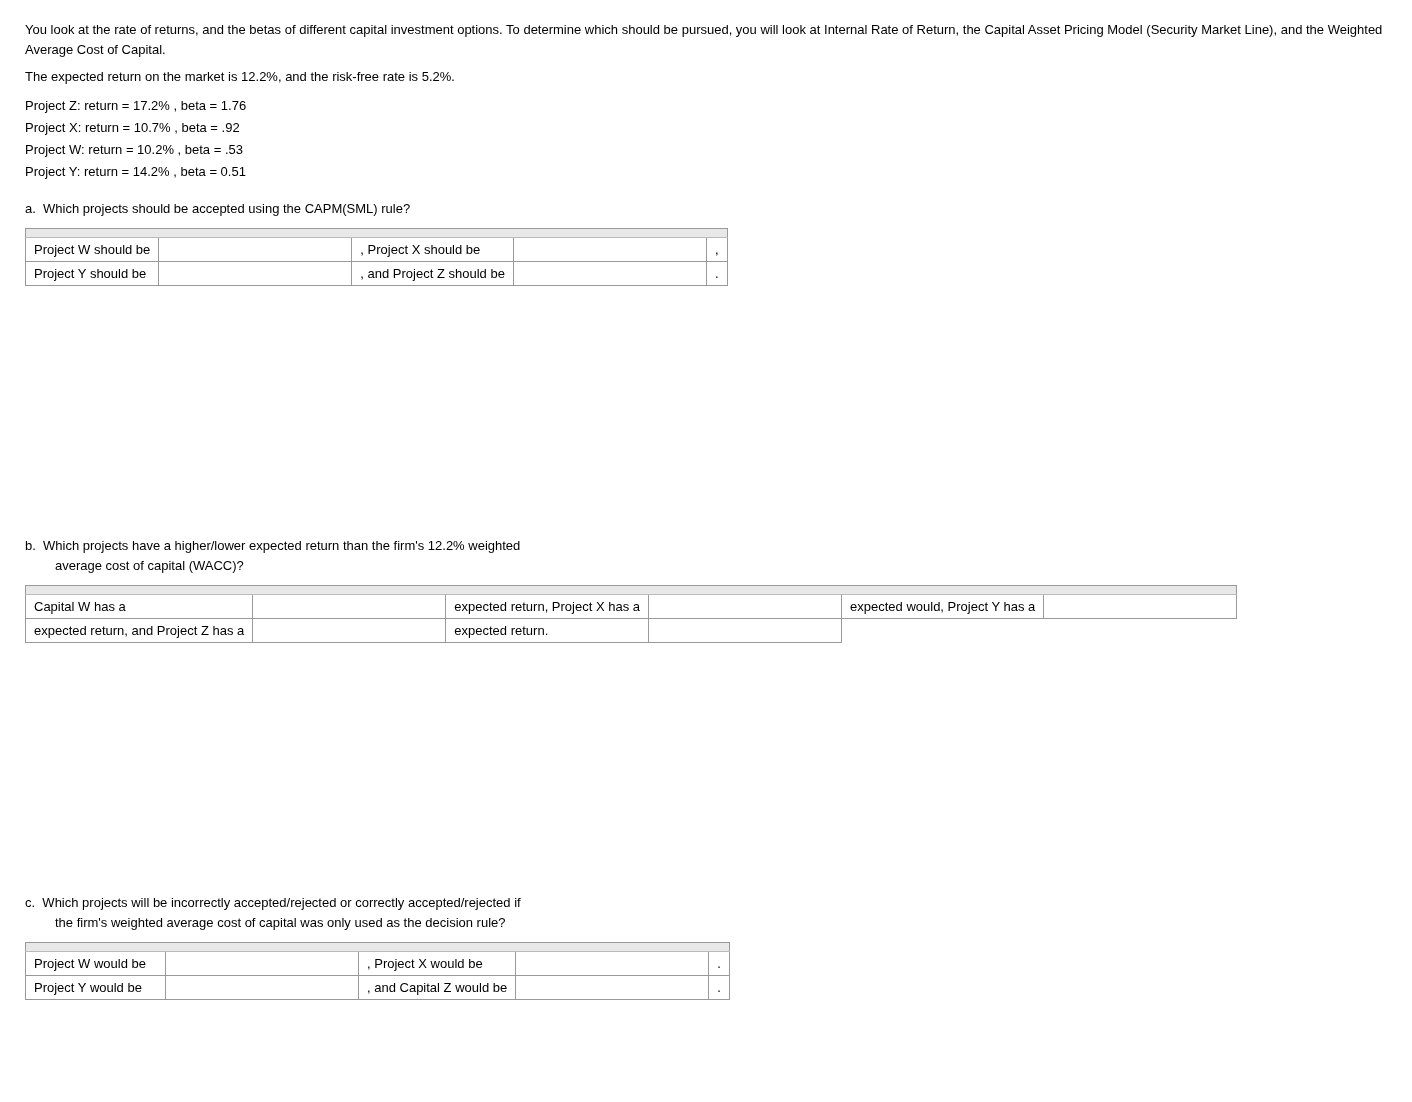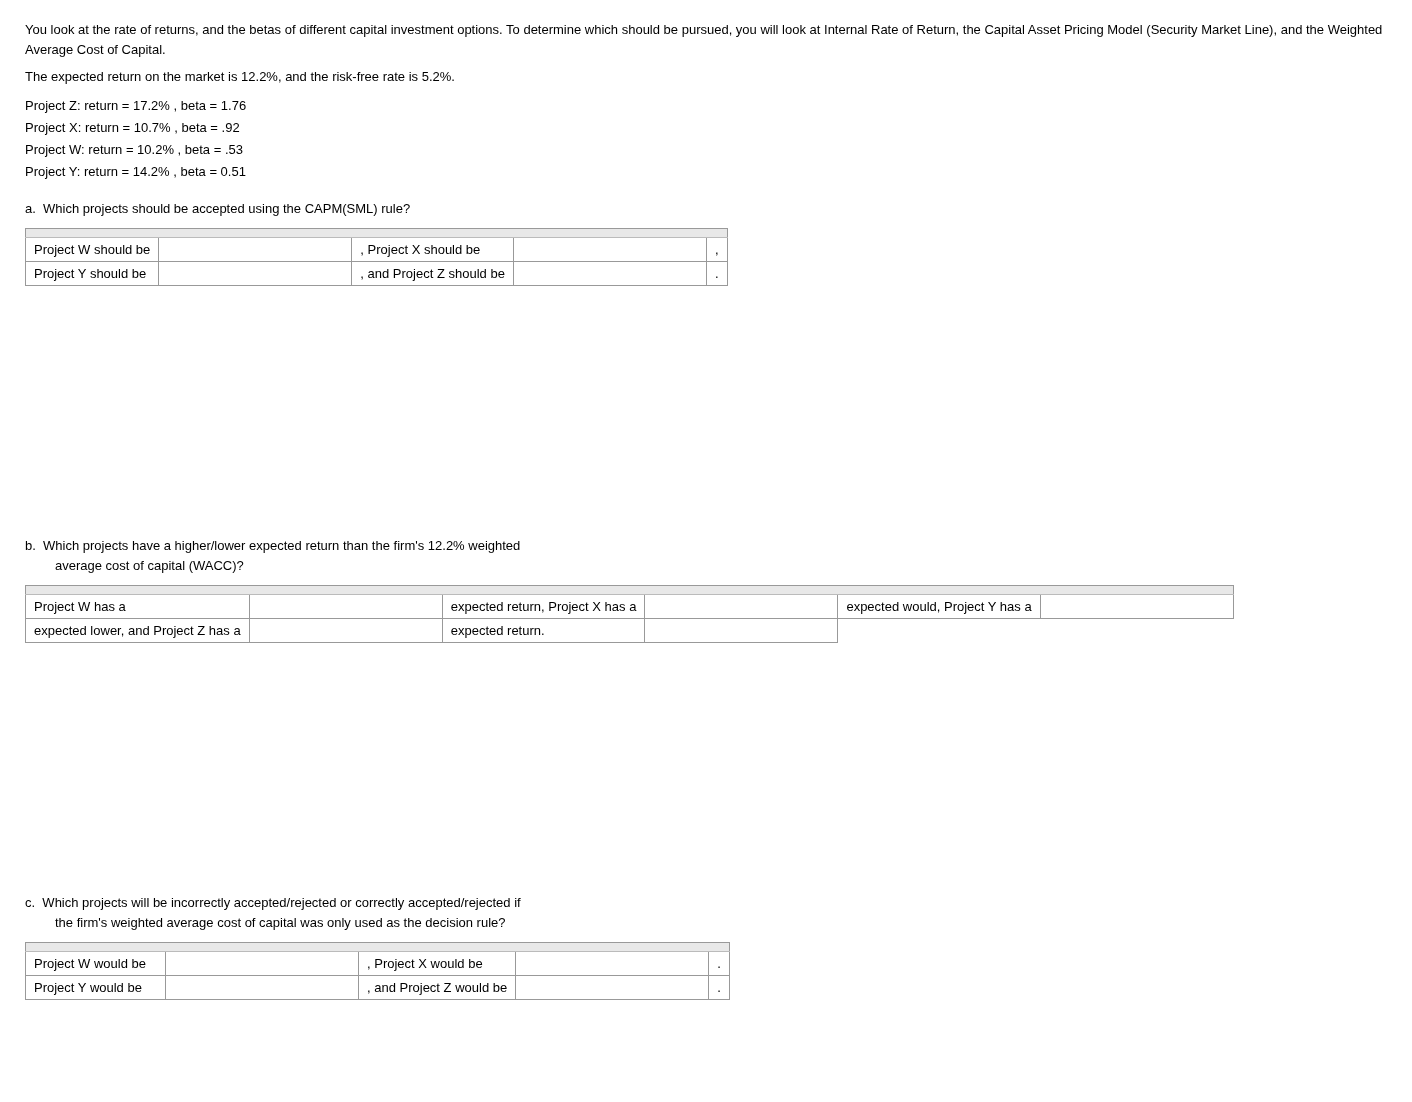--- a/index.html
+++ b/index.html
@@ -115,30 +115,30 @@
     <span class="indent">average cost of capital (WACC)?</span>
   </p>
 
   <table class="answer-table">
     <tbody>
       <tr class="top-border-row">
         <td colspan="10"></td>
       </tr>
 
       <tr>
-        <td>Project W has a</td>
+        <td>Capital W has a</td>
         <td class="input-cell"><input type="text" style=""></td>
         <td>expected return, Project X has a</td>
         <td class="input-cell"><input type="text" style=""></td>
         <td>expected would, Project Y has a</td>
         <td class="input-cell"><input type="text" style=""></td>
       </tr>
 
       <tr>
-        <td>expected lower, and Project Z has a</td>
+        <td>expected return, and Project Z has a</td>
         <td class="input-cell"><input type="text" style=""></td>
         <td>expected return.</td>
         <td></td>
       </tr>
     </tbody>
   </table>
 </div>
 
 <div class="section-gap"></div>
 
@@ -159,19 +159,19 @@
         <td class="label-cell">Project W would be</td>
         <td class="input-cell"><input type="text" style=""></td>
         <td>, Project X would be</td>
         <td class="input-cell"><input type="text" style=""></td>
         <td class="dot">.</td>
       </tr>
 
       <tr>
         <td class="label-cell">Project Y would be</td>
         <td class="input-cell"><input type="text" style=""></td>
-        <td>, and Project Z would be</td>
+        <td>, and Capital Z would be</td>
         <td class="input-cell"><input type="text" style=""></td>
         <td class="dot">.</td>
       </tr>
     </tbody>
   </table>
 </div>
 
 </body></html>

